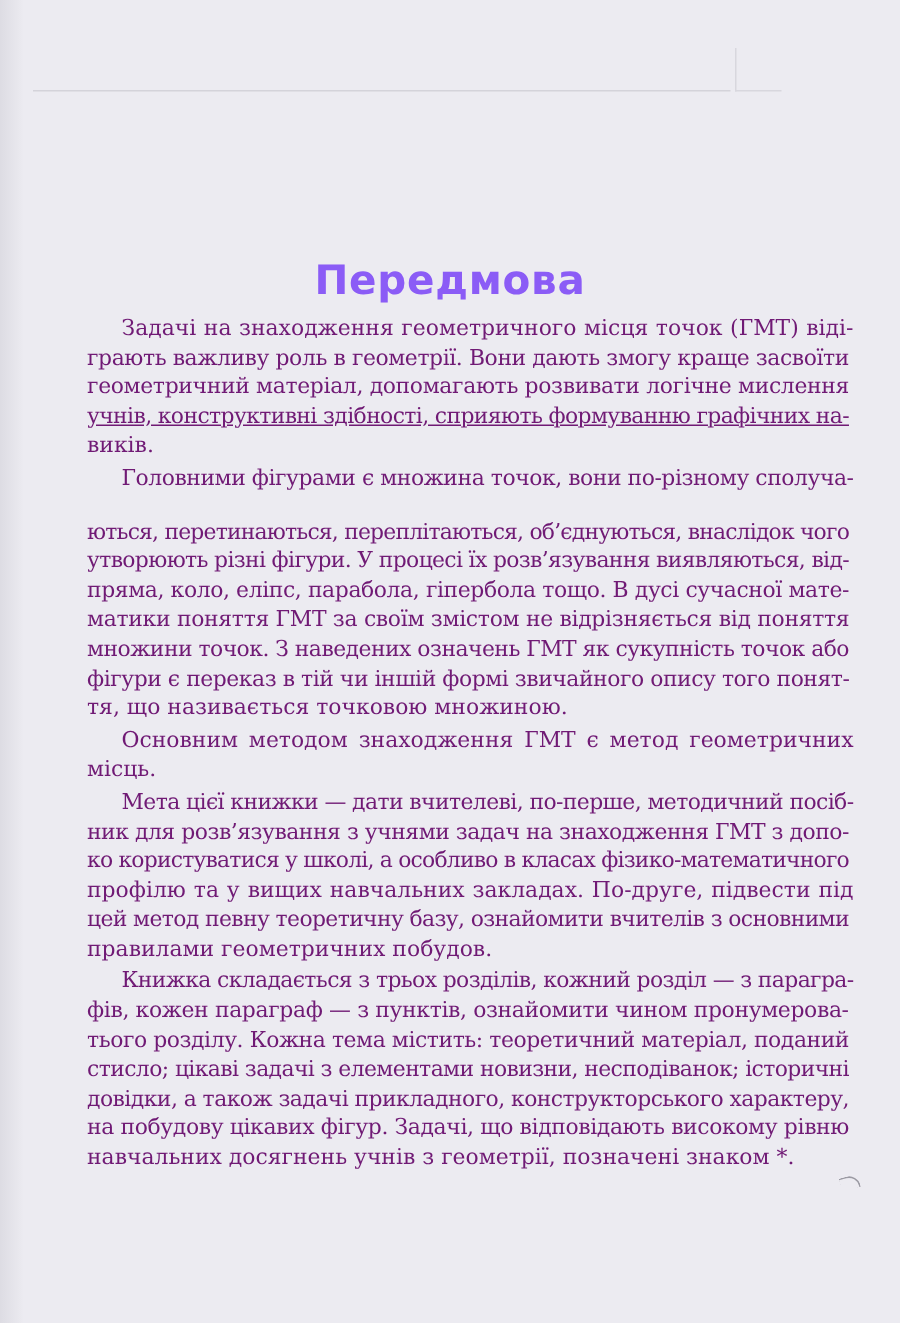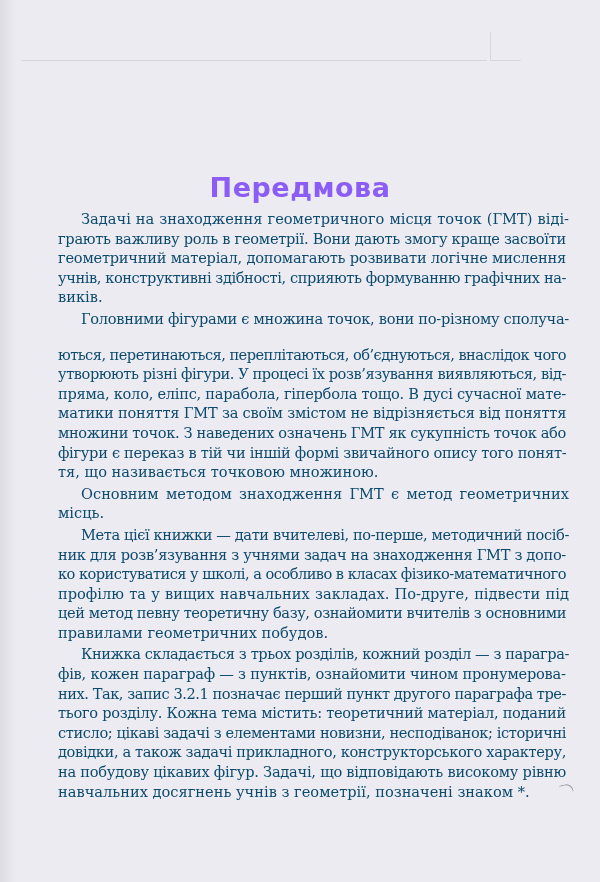--- a/index.html
+++ b/index.html
@@ -23,21 +23,21 @@
   }
   .title {
     position: absolute; left: 0; width: 600px; top: 154px;
     text-align: center;
     font-family: "DejaVu Sans", "Liberation Sans", sans-serif;
     font-weight: bold; font-size: 27px; letter-spacing: 0.5px;
     color: #8b5cf6;
   }
   .body-text {
     position: absolute; left: 61px; top: 209px; width: 508px;
-    color: #0c4a6e;
+    color: #701a75;
     font-family: "DejaVu Serif", "Liberation Serif", serif;
     font-size: 14.6px; line-height: 19.6px;
   }
   .para { margin: 0 0 2px 0; }
   .line { display: block; white-space: nowrap; text-align: justify; text-align-last: justify; height: 19.6px; }
   .line.last { text-align-last: left; }
   .para .line:first-child { padding-left: 20px; }
   .para .line:not(:first-child) { margin-left: -3px; }
   .mark {
     position: absolute; left: 560px; top: 784px; width: 12px; height: 8px;
@@ -53,21 +53,21 @@
 <div class="bleed-rule"></div>
 <div class="bleed-box"></div>
 
 <h1 class="title">Передмова</h1>
 
 <div class="body-text">
   <div class="para">
     <span class="line" style="white-space: nowrap;">Задачі на знаходження геометричного місця точок (ГМТ) віді-</span>
     <span class="line" style="white-space: nowrap; letter-spacing: -0.276611px; text-align-last: left;">грають важливу роль в геометрії. Вони дають змогу краще засвоїти</span>
     <span class="line" style="white-space: nowrap; letter-spacing: -0.228996px; text-align-last: left;">геометричний матеріал, допомагають розвивати логічне мислення</span>
-    <span class="line" style="white-space: nowrap; letter-spacing: -0.416346px; text-align-last: left;">учнів, конструктивні здібності, сприяють формуванню графічних на-</span>
+    <span class="line" style="white-space: nowrap; letter-spacing: -0.416346px; text-align-last: left; text-decoration: underline;">учнів, конструктивні здібності, сприяють формуванню графічних на-</span>
     <span class="line last" style="white-space: nowrap;">виків.</span>
   </div>
   <div class="para">
     <span class="line" style="white-space: nowrap; letter-spacing: -0.3px; text-align-last: left;">Головними фігурами є множина точок, вони по-різному сполуча-</span>
     <span class="line" style="white-space: nowrap; letter-spacing: -0.541193px; text-align-last: left; margin-top: 16px;">ються, перетинаються, переплітаються, об’єднуються, внаслідок чого</span>
     <span class="line" style="white-space: nowrap; letter-spacing: -0.43773px; text-align-last: left;">утворюють різні фігури. У процесі їх розв’язування виявляються, від-</span>
     <span class="line" style="white-space: nowrap; letter-spacing: -0.265625px; text-align-last: left;">пряма, коло, еліпс, парабола, гіпербола тощо. В дусі сучасної мате-</span>
     <span class="line" style="white-space: nowrap; letter-spacing: -0.202885px; text-align-last: left;">матики поняття ГМТ за своїм змістом  не відрізняється від поняття</span>
     <span class="line" style="white-space: nowrap; letter-spacing: -0.352927px; text-align-last: left;">множини точок. З наведених означень ГМТ як сукупність точок або</span>
     <span class="line" style="white-space: nowrap; letter-spacing: -0.304104px; text-align-last: left;">фігури є переказ в тій чи іншій формі  звичайного опису того понят-</span>
@@ -81,21 +81,20 @@
     <span class="line" style="white-space: nowrap; letter-spacing: -0.394909px; text-align-last: left;">Мета цієї книжки — дати вчителеві, по-перше, методичний посіб-</span>
     <span class="line" style="white-space: nowrap; letter-spacing: -0.316964px; text-align-last: left;">ник для розв’язування з учнями задач на знаходження ГМТ з допо-</span>
     <span class="line" style="white-space: nowrap; letter-spacing: -0.531013px; text-align-last: left;">ко користуватися у школі, а особливо в класах фізико-математичного</span>
     <span class="line" style="white-space: nowrap;">профілю та у вищих навчальних закладах. По-друге, підвести під</span>
     <span class="line" style="white-space: nowrap; letter-spacing: -0.417236px; text-align-last: left;">цей метод певну теоретичну базу, ознайомити вчителів з основними</span>
     <span class="line last" style="white-space: nowrap;">правилами геометричних побудов.</span>
   </div>
   <div class="para">
     <span class="line" style="white-space: nowrap; letter-spacing: -0.417659px; text-align-last: left;">Книжка складається з трьох розділів, кожний розділ — з парагра-</span>
     <span class="line" style="white-space: nowrap; letter-spacing: -0.239335px; text-align-last: left;">фів, кожен параграф — з пунктів, ознайомити чином пронумерова-</span>
-    <span class="line" style="white-space: nowrap; letter-spacing: -0.456439px; text-align-last: left;">них. Так, запис 3.2.1 позначає перший пункт другого параграфа тре-</span>
     <span class="line" style="white-space: nowrap; letter-spacing: -0.288086px; text-align-last: left;">тього розділу. Кожна тема містить: теоретичний матеріал, поданий</span>
     <span class="line" style="white-space: nowrap; letter-spacing: -0.396688px; text-align-last: left;">стисло; цікаві задачі з елементами новизни, несподіванок; історичні</span>
     <span class="line" style="white-space: nowrap; letter-spacing: -0.367067px; text-align-last: left;">довідки, а також задачі прикладного, конструкторського характеру,</span>
     <span class="line" style="white-space: nowrap; letter-spacing: -0.24976px; text-align-last: left;">на побудову цікавих фігур. Задачі, що відповідають високому рівню</span>
     <span class="line last" style="white-space: nowrap;">навчальних досягнень учнів з геометрії, позначені знаком *.</span>
   </div>
 </div>
 
 <div class="mark"></div>
 

